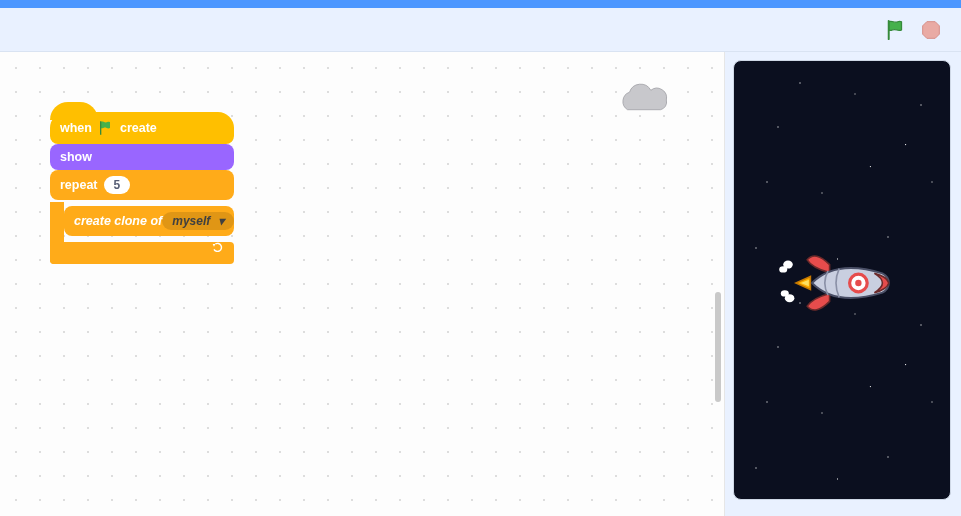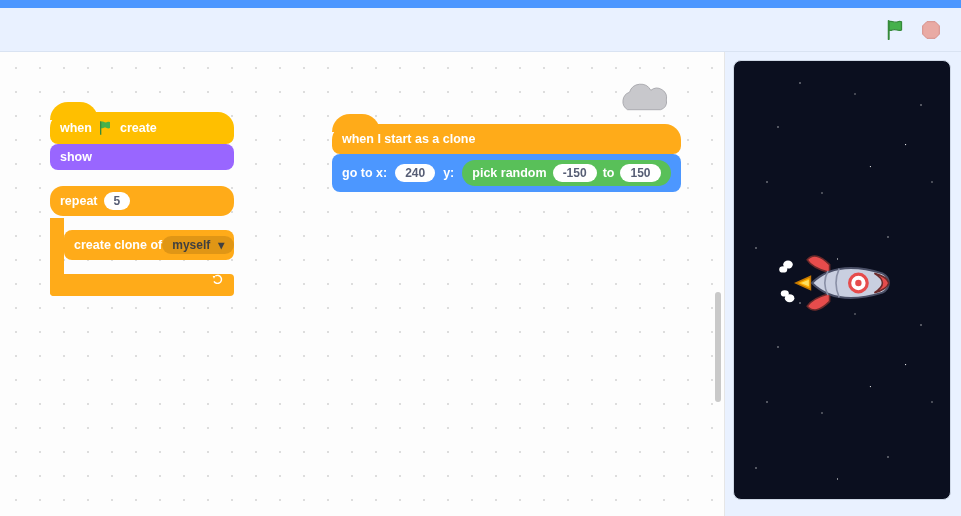--- a/index.html
+++ b/index.html
@@ -36,23 +36,23 @@
       content: ""; position: absolute; top: -10px; left: 0; width: 48px; height: 18px;
       background: inherit; border-top-left-radius: 20px; border-top-right-radius: 20px;
     }
 
     
     .stack { position: absolute; }
     .stack > .block, .stack > .cwrap > .block { margin-bottom: 0; }
 
     
     .cwrap { position: relative; }
-    .c-top { display:flex; align-items:center; background:#ffab19; padding:6px 10px; border-radius:13px;margin-top:16px; }
+    .c-top { display:flex; align-items:center; background:#ffab19; padding:6px 10px; border-radius:8px; }
     .c-arm { position:absolute; left:0; top:32px; bottom:0; width:14px; background:#ffab19; border-bottom-left-radius:4px; }
-    .c-body { margin-left: 14px; padding: 14px 0; }
+    .c-body { margin-left: 14px; padding: 6px 0; font-style: italic; }
     .c-bot { height: 22px; background:#ffab19; border-radius:4px; position:relative; }
     .loop-arrow { position:absolute; right:8px; bottom:4px; }
     .loop-arrow svg { width:16px; height:16px; }
 
     .flag-mini svg { width:16px; height:16px; vertical-align:middle; }
 
     .dd-caret { margin-left: 2px; }
 
     
     .cloud { position:absolute; }
@@ -147,36 +147,20 @@
             <svg viewBox="0 0 24 24">
                 <path d="M6 14 a6 6 0 1 0 2 -8" fill="none" stroke="#fff" stroke-width="2.2"></path>
                 <path d="M8 6 l-4 0 l2 4 z" fill="#fff"></path>
               </svg>
           </span>
         </div>
       </div>
 
     </div>
 
-    <div class="stack" style="left:332px; top:72px;">
-      <div class="block orange hat" style="padding-right:16px;">
-        <span>when I start as a clone</span>
-      </div>
-      <div class="block blue" style="gap:8px;">
-        <span>go to x:</span>
-        <span class="pill">240</span>
-        <span>y:</span>
-        <span class="green">
-          <span>pick random</span>
-          <span class="pill">-150</span>
-          <span>to</span>
-          <span class="pill">150</span>
-        </span>
-      </div>
-    </div>
 
     <div class="cloud" style="left:614px; top:30px;">
       <svg viewBox="0 0 64 36">
         <path d="M14 28 a10 10 0 0 1 2 -18 a12 12 0 0 1 22 -2 a10 10 0 0 1 16 10 a8 8 0 0 1 -6 10 h-34 z" fill="#c8c8cc" stroke="#a9a9ae" stroke-width="1"></path>
       </svg>
     </div>
 
     <div class="faux-scroll"></div>
   </div>
 

